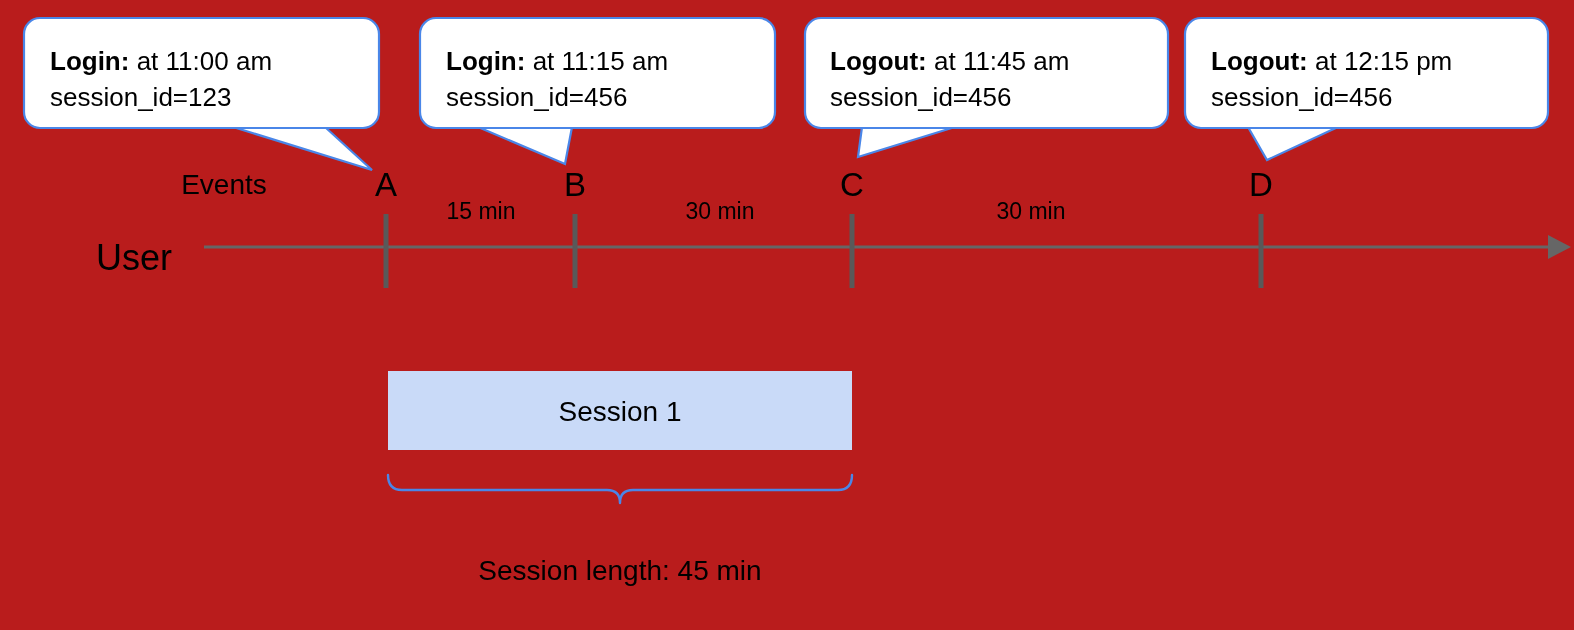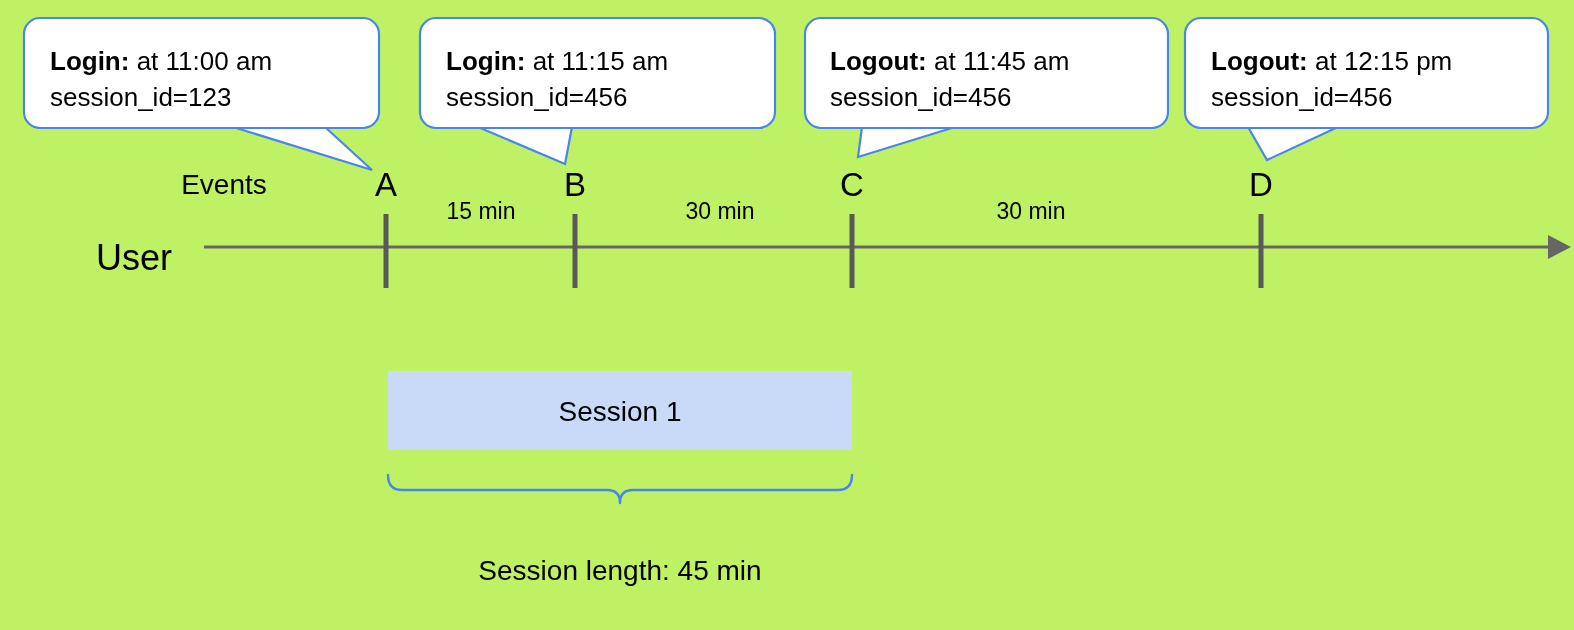--- a/index.html
+++ b/index.html
@@ -8,21 +8,21 @@
     background: #ffffff;
   }
   body {
     font-family: "Liberation Sans", sans-serif;
     color: #000000;
   }
   #canvas {
     position: relative;
     width: 1574px;
     height: 630px;
-    background: #bef264;
+    background: #b91c1c;
     overflow: hidden;
   }
   svg.layer {
     position: absolute;
     left: 0;
     top: 0;
     width: 1574px;
     height: 630px;
   }
   .callout-box {

